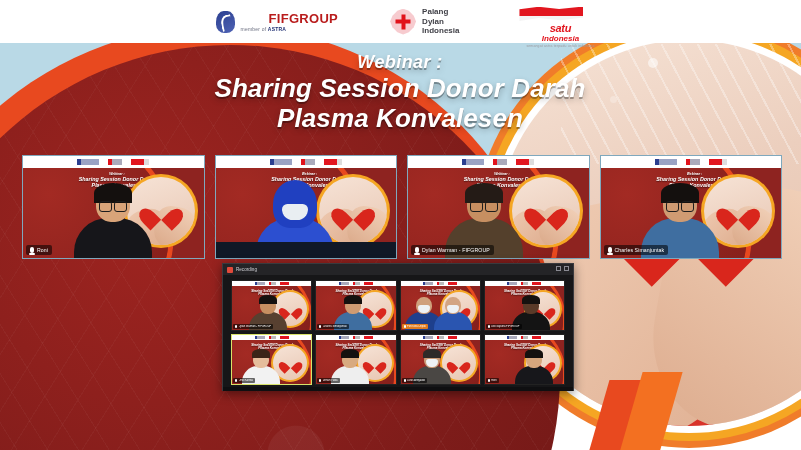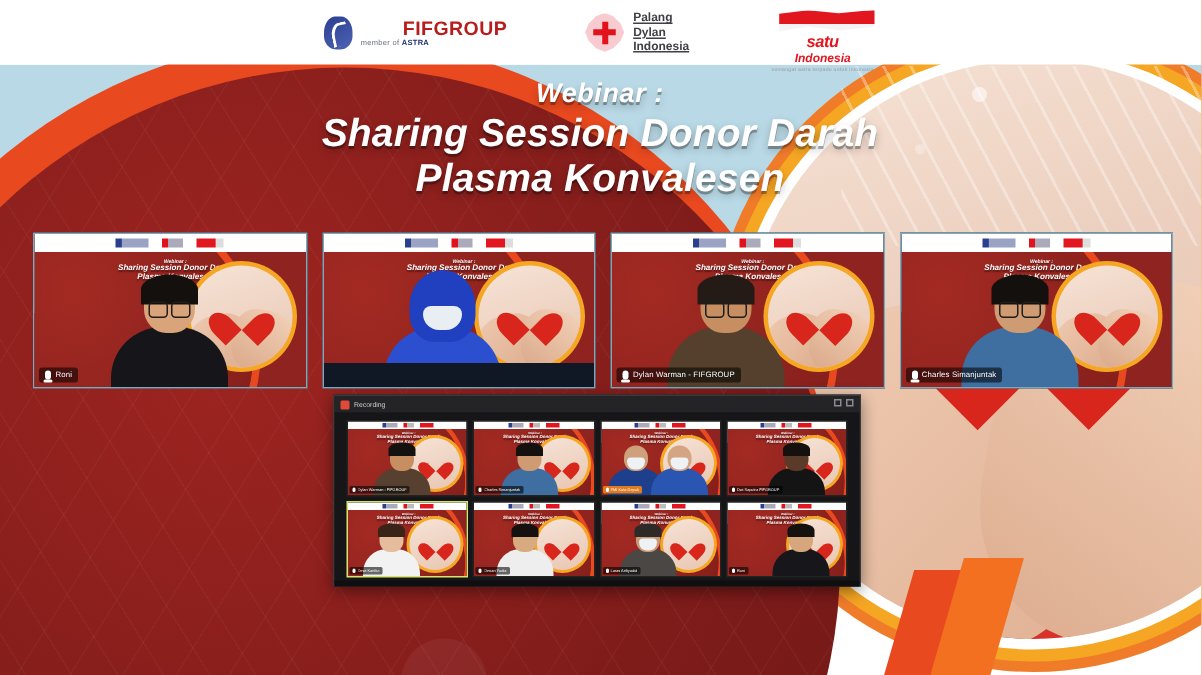--- a/index.html
+++ b/index.html
@@ -90,29 +90,29 @@
   .fif-sub b { color:#1f2f73; }
 
   .pmi-mark { width:26px; height:26px; position:relative; }
   .pmi-flower { position:absolute; inset:0; background:#f0a0a8;
      border-radius:48% 48% 48% 48%/45% 45% 52% 52%;
      clip-path:polygon(50% 0,72% 9%,91% 28%,100% 50%,91% 72%,72% 91%,50% 100%,28% 91%,9% 72%,0 50%,9% 28%,28% 9%); opacity:.55;}
   .pmi-cross { position:absolute; left:50%; top:50%; width:15px; height:15px; transform:translate(-50%,-50%); }
   .pmi-cross::before,.pmi-cross::after{ content:""; position:absolute; background:#e1121b; }
   .pmi-cross::before{ left:36%; top:0; width:28%; height:100%; }
   .pmi-cross::after { top:36%; left:0; height:28%; width:100%; }
-  .pmi-txt { font-size:8px; font-weight:bold; color:#3f3f46; line-height:1.18;text-decoration:underline; }
+  .pmi-txt { font-size:8px; font-weight:bold; color:#3f3f46; line-height:1.18; }
 
   .satu-mark { position:relative; width:74px; height:30px; }
   .satu-flag {
     position:absolute; left:8px; top:0; width:64px; height:15px;
     background:linear-gradient(180deg,#e2161f 0 58%, #f4f4f4 58% 100%);
     clip-path:polygon(0 18%,30% 2%,62% 16%,100% 0,100% 74%,64% 92%,30% 76%,0 96%);
   }
-  .satu-word { position:absolute; left:0; top:11px; width:74px; text-align:center; }
+  .satu-word { position:absolute; left:12px; top:11px; width:74px; text-align:center; }
   .satu-a { font-size:11px; font-weight:bold; color:#e2161f; font-style:italic; letter-spacing:-.3px;}
   .satu-b { display:block; font-size:8px; font-weight:bold; color:#e2161f; font-style:italic; margin-top:-2px;}
   .satu-c { display:block; font-size:3.4px; color:#9a9aa0; letter-spacing:.2px; margin-top:1px;}
 
   
   .headline {
     position:absolute; z-index:12; left:175px; top:52px; width:450px; text-align:center;
     color:#fff; font-style:italic; font-weight:bold;
     text-shadow:0 2px 0 rgba(0,0,0,.30), 0 3px 6px rgba(0,0,0,.25);
   }

